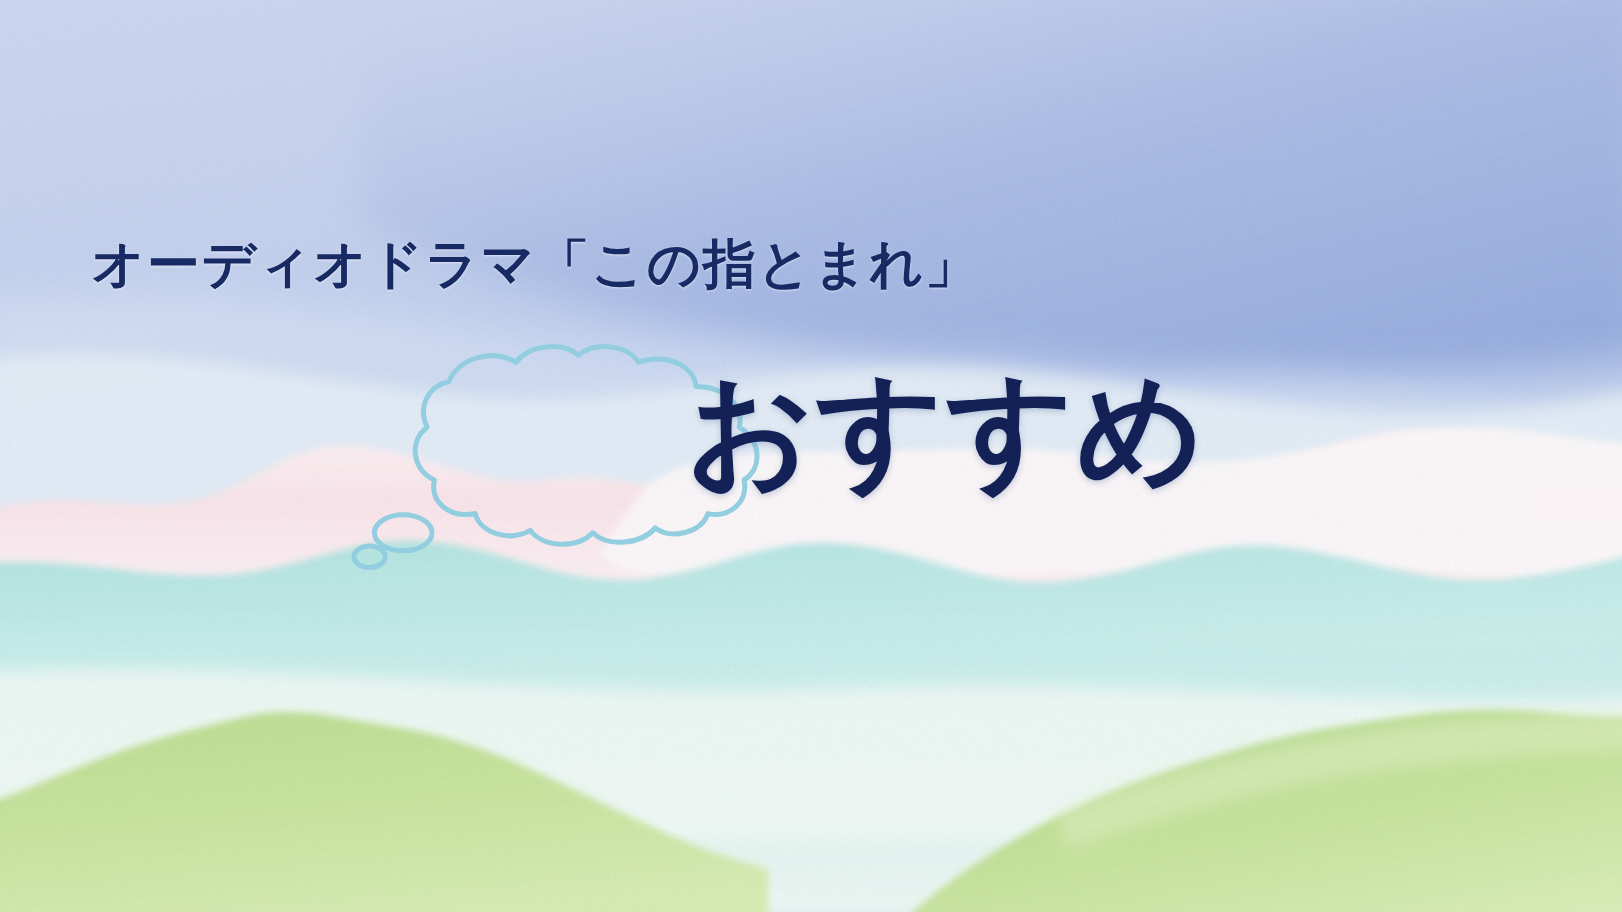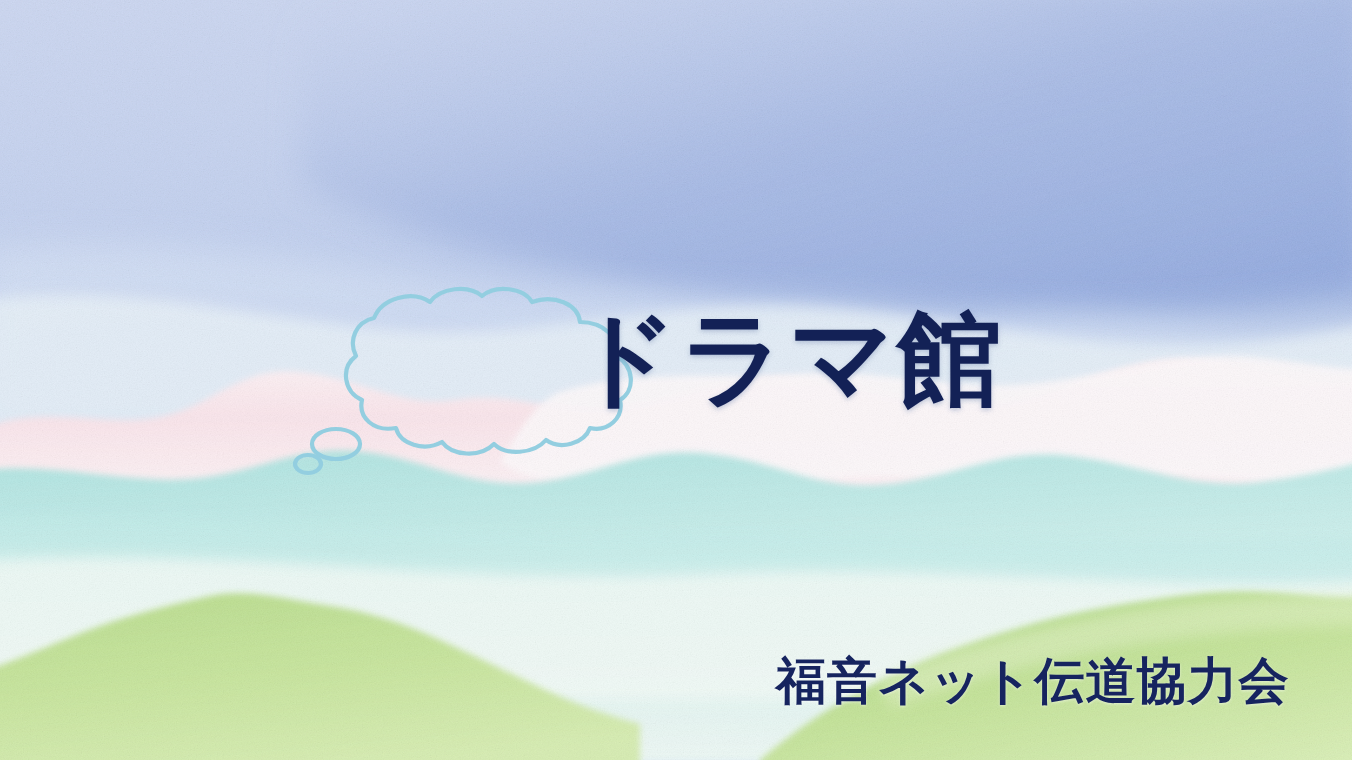--- a/index.html
+++ b/index.html
@@ -276,19 +276,19 @@
                C146,170 122,162 118,146
                C96,150 80,136 84,118
                C66,110 62,86 78,74
                C70,58 78,40 96,36 Z"></path>
 
       <ellipse cx="58" cy="162" rx="24" ry="15"></ellipse>
       <ellipse cx="30" cy="182" rx="13" ry="9"></ellipse>
     </g>
   </svg>
 
-
-
-  <div class="jp" id="dorama-kan">ドラマ館</div>
-
-  <div class="jp" id="org-name">福音ネット伝道協力会</div>
+  <div class="jp" id="title-line">オーディオドラマ「この指とまれ」</div>
+
+
+  <div class="jp" id="dorama-kan">おすすめ</div>
+
 
 </div>
 
 </body></html>

